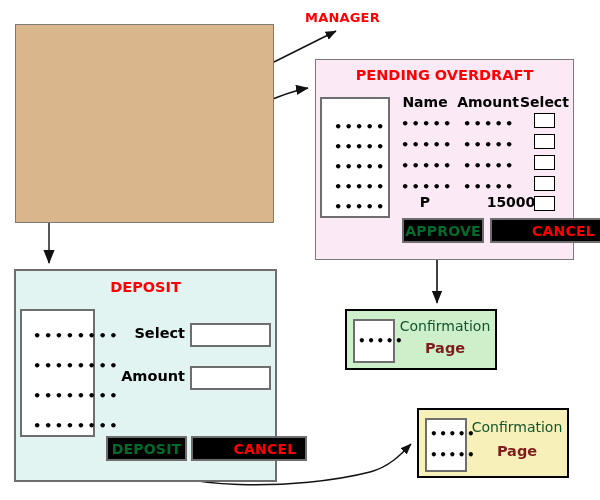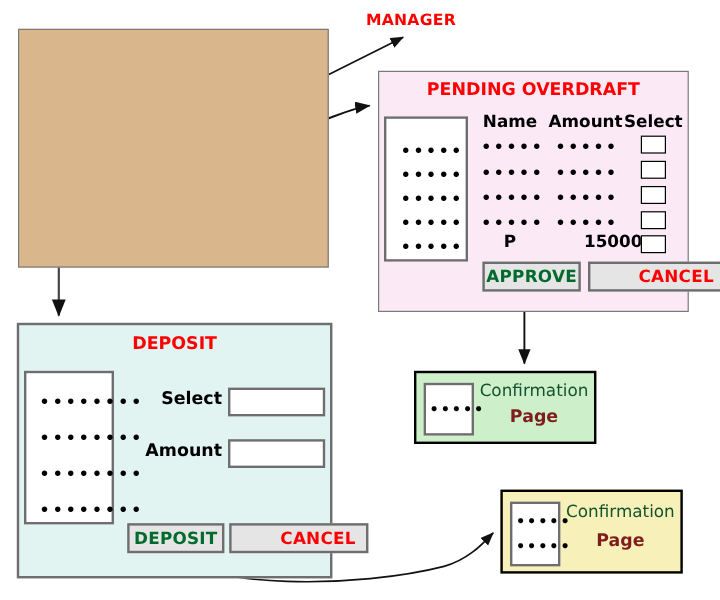--- a/index.html
+++ b/index.html
@@ -87,21 +87,21 @@
   .checkbox {
     position: absolute;
     width: 19px; height: 13px;
     background: #ffffff;
     border: 1.5px solid #000000;
   }
 
   
   .btn {
     position: absolute;
-    background: #e5e5e5;
+    background: #000000;
     border: 2px solid #6e6e6e;
     display: flex;
     align-items: center;
     justify-content: center;
     font-size: 14px;
     font-weight: 700;
     letter-spacing: 0.2px;
     cursor: pointer;
   }
   .btn-green { color: #006b2d; }

